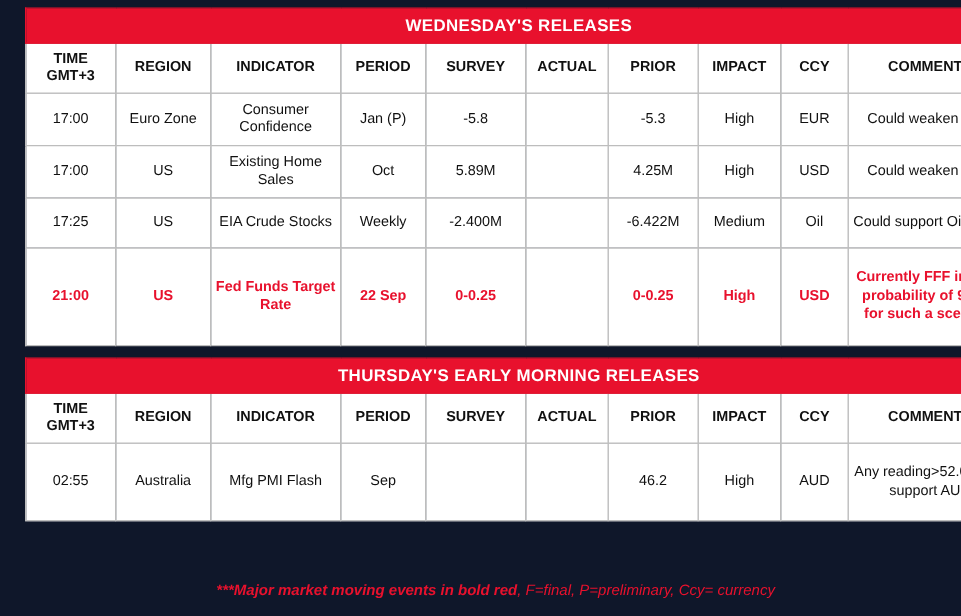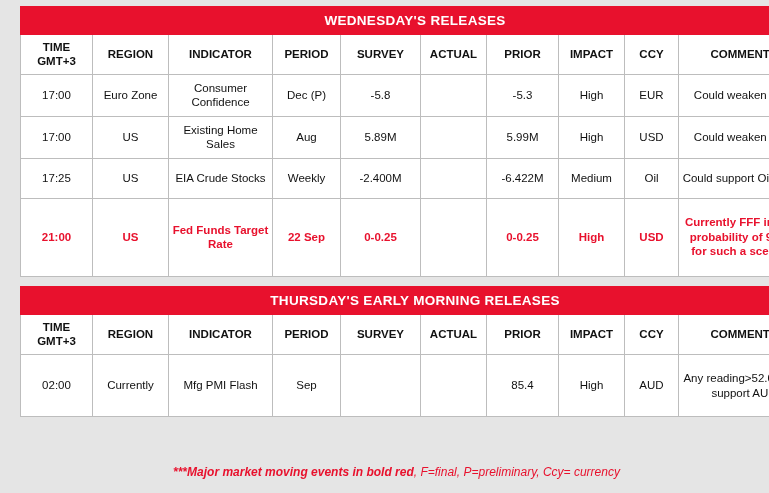--- a/index.html
+++ b/index.html
@@ -6,21 +6,21 @@
   html, body {
     margin: 0;
     padding: 0;
     background: #ffffff;
     font-family: "Liberation Sans", sans-serif;
   }
   .page {
     width: 769px;
     height: 493px;
     position: relative;
-    background: #e5e5e5;
+    background: #0f172a;
     padding: 17px;
     overflow: hidden;
   }
   .block-wrap {
     position: absolute;
     left: 20px;
     width: 729px;
   }
   #block1 { top: 6px; }
   #block2 { top: 286px; }
@@ -132,37 +132,37 @@
         <th class="col-head">PRIOR</th>
         <th class="col-head">IMPACT</th>
         <th class="col-head">CCY</th>
         <th class="col-head">COMMENTS</th>
       </tr>
 
       <tr class="row-1">
         <td class="cell">17:00</td>
         <td class="cell">Euro Zone</td>
         <td class="cell">Consumer Confidence</td>
-        <td class="cell">Dec (P)</td>
+        <td class="cell">Jan (P)</td>
         <td class="cell">-5.8</td>
         <td class="cell"></td>
         <td class="cell">-5.3</td>
         <td class="cell">High</td>
         <td class="cell">EUR</td>
         <td class="cell">Could weaken EUR</td>
       </tr>
 
       <tr class="row-1">
         <td class="cell">17:00</td>
         <td class="cell">US</td>
         <td class="cell">Existing Home Sales</td>
-        <td class="cell">Aug</td>
+        <td class="cell">Oct</td>
         <td class="cell">5.89M</td>
         <td class="cell"></td>
-        <td class="cell">5.99M</td>
+        <td class="cell">4.25M</td>
         <td class="cell">High</td>
         <td class="cell">USD</td>
         <td class="cell">Could weaken USD</td>
       </tr>
 
       <tr class="row-1">
         <td class="cell">17:25</td>
         <td class="cell">US</td>
         <td class="cell">EIA Crude Stocks</td>
         <td class="cell">Weekly</td>
@@ -217,27 +217,27 @@
         <th class="col-head">INDICATOR</th>
         <th class="col-head">PERIOD</th>
         <th class="col-head">SURVEY</th>
         <th class="col-head">ACTUAL</th>
         <th class="col-head">PRIOR</th>
         <th class="col-head">IMPACT</th>
         <th class="col-head">CCY</th>
         <th class="col-head">COMMENTS</th>
       </tr>
       <tr class="tall">
-        <td class="cell">02:00</td>
-        <td class="cell">Currently</td>
+        <td class="cell">02:55</td>
+        <td class="cell">Australia</td>
         <td class="cell">Mfg PMI Flash</td>
         <td class="cell">Sep</td>
         <td class="cell"></td>
         <td class="cell"></td>
-        <td class="cell">85.4</td>
+        <td class="cell">46.2</td>
         <td class="cell">High</td>
         <td class="cell">AUD</td>
         <td class="cell">Any reading&gt;52.0 could support AUD</td>
       </tr>
     </tbody>
       </table>
   </div>
 
   <div class="footnote">
     <b>***Major market moving events in bold red</b><span class="plain">, F=final, P=preliminary, Ccy= currency</span>

